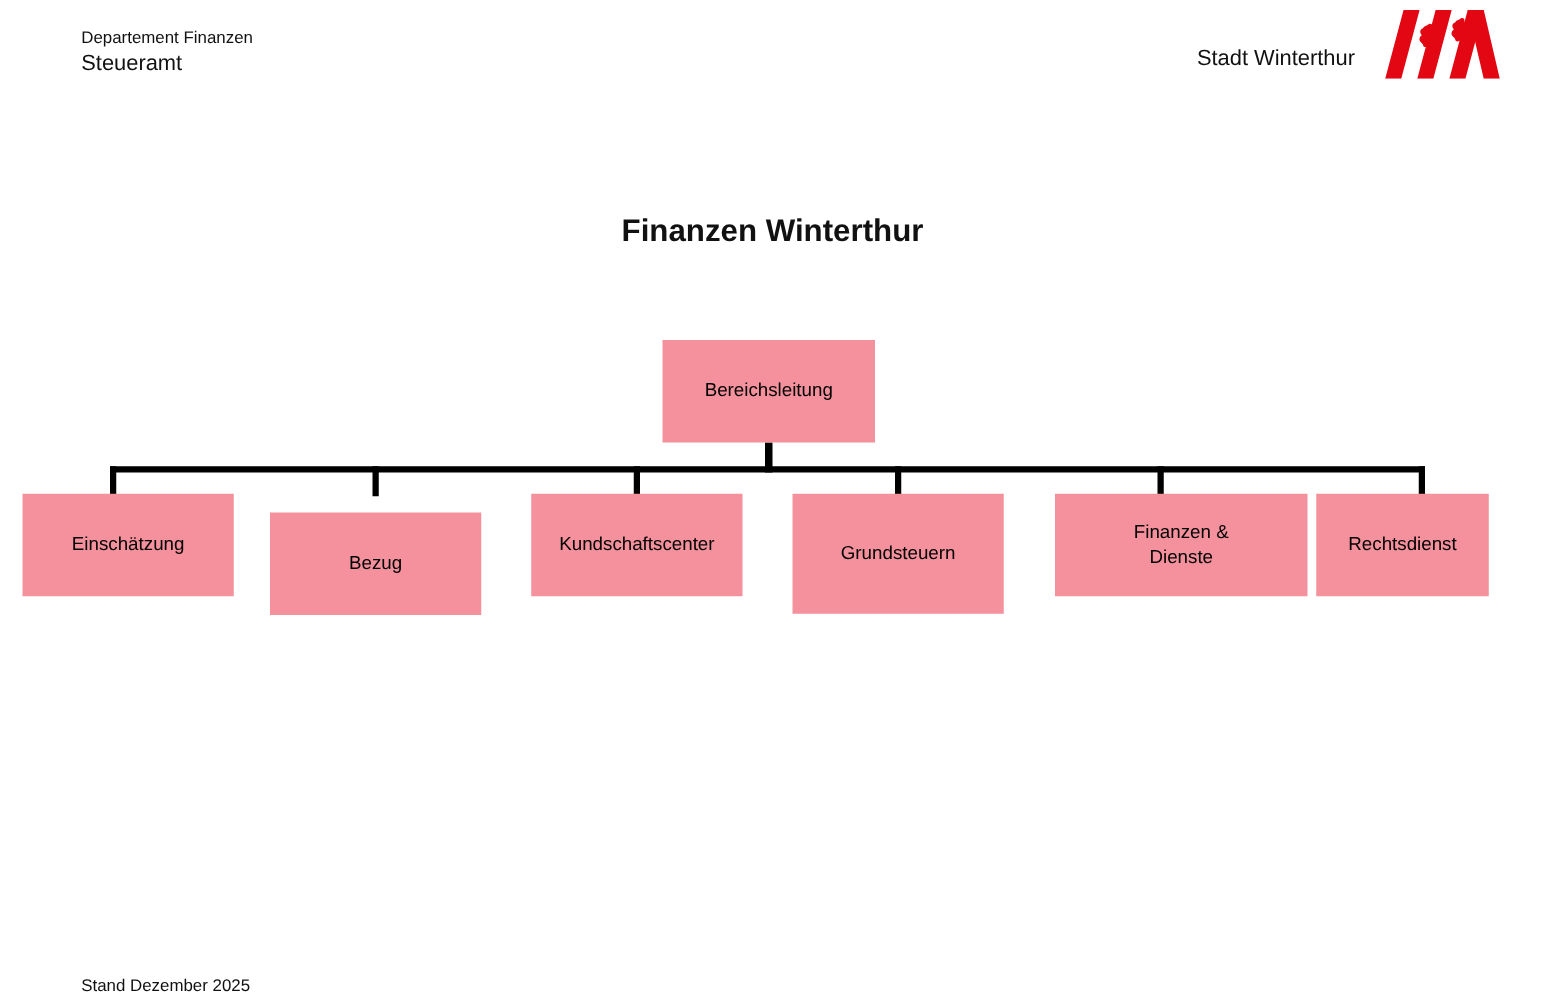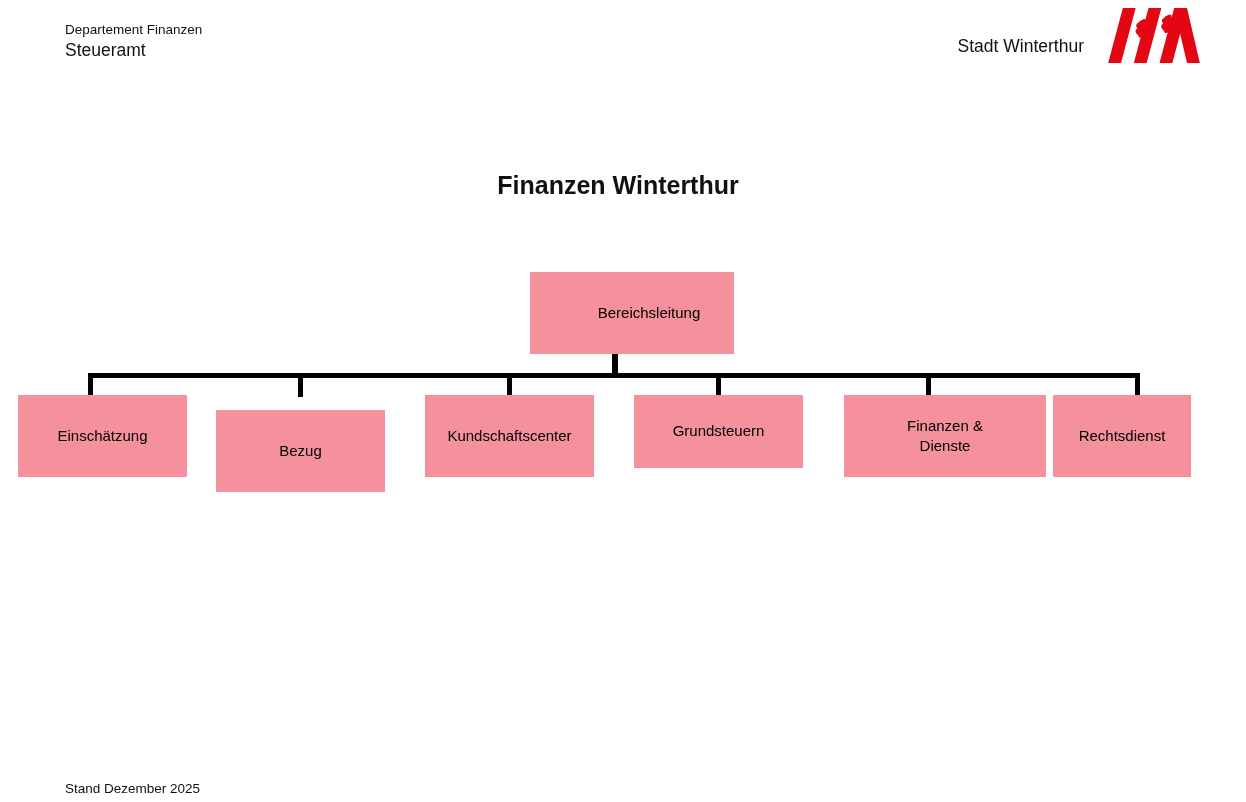--- a/index.html
+++ b/index.html
@@ -30,25 +30,25 @@
 
   
   .node {
     position: absolute;
     background: var(--box, #f4919d);
     display: flex; align-items: center; justify-content: center;
     text-align: center; font-size: 15px; line-height: 1.35;
     white-space: pre-line;
     color: #000;
   }
-  .root { left: 530px; top: 272px; width: 170px; height: 82px; padding-left: 34px; }
+  .root { left: 530px; top: 272px; width: 170px; height: 82px; }
   .c0 { left: 6px;    top: 395px; width: 169px; height: 82px; margin-left: 12px; }
   .c1 { left: 216px;  top: 395px; width: 169px; height: 82px; margin-top: 15px; }
   .c2 { left: 425px;  top: 395px; width: 169px; height: 82px; }
-  .c3 { left: 634px;  top: 395px; width: 169px; height: 73px; }
+  .c3 { left: 634px;  top: 395px; width: 169px; height: 96px; }
   .c4 { left: 844px;  top: 395px; width: 202px; height: 82px; }
   .c5 { left: 1053px; top: 395px; width: 138px; height: 82px; }
 
   
   .connectors { position: absolute; left: 0; top: 0; width: 1246px; height: 802px; color: var(--line, #000); pointer-events: none; }
 
   
   .footer { position: absolute; left: 65px; top: 781px; font-size: 13.5px; }
 </style>
 </head>

